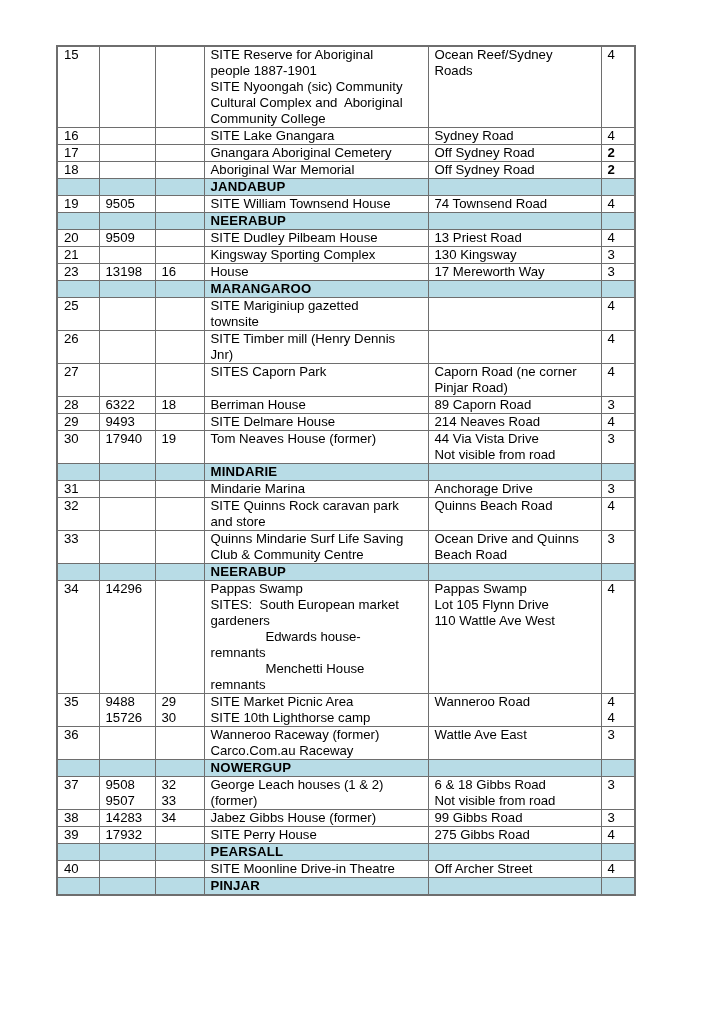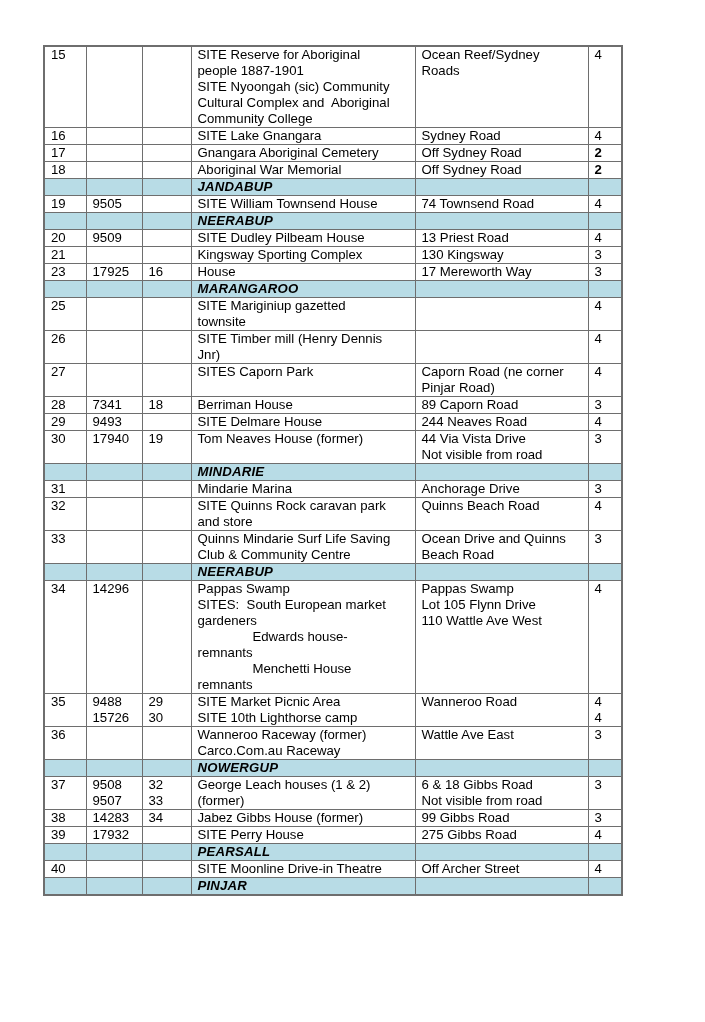--- a/index.html
+++ b/index.html
@@ -3,38 +3,38 @@
 <meta charset="utf-8">
 <style>
   html, body { margin: 0; padding: 0; }
   body {
     width: 705px; height: 1022px;
     background: var(--page-bg, #ffffff);
     color: var(--text-color, #000000);
     font-family: "Liberation Sans", sans-serif;
     overflow: hidden;
   }
-  .page { padding: 45px 0 0 43px; box-sizing: border-box; }
+  .page { padding: 45px 0 0 56px; box-sizing: border-box; }
   table.heritage {
     border-collapse: collapse;
     table-layout: fixed;
     width: 578px;
     border: 2px solid var(--border-color, #6e6e6e);
   }
   table.heritage td {
     border: 1px solid var(--border-color, #6e6e6e);
     vertical-align: top;
     font-size: 13.2px;
     line-height: 16px;
     padding: 0 3px 0 6px;
     white-space: pre-wrap;
     word-wrap: break-word;
     overflow: hidden;
   }
-  tr.section-row td { background: var(--section-bg, #b8dce6); height: 16px; font-style: italic; }
+  tr.section-row td { background: var(--section-bg, #b8dce6); height: 16px; }
   td.section-label { font-weight: bold; font-size: 13.4px; letter-spacing: 0.2px; }
   td.bold-cat { font-weight: bold; }
 </style>
 </head>
 <body>
 
 <div class="page">
   <table class="heritage">
     <colgroup>
       <col style="width:42px">
@@ -117,21 +117,21 @@
         <tr>
           <td class="c1">21</td>
           <td class="c2"></td>
           <td class="c3"></td>
           <td class="c4">Kingsway Sporting Complex</td>
           <td class="c5">130 Kingsway</td>
           <td class="c6">3</td>
         </tr>
         <tr>
           <td class="c1">23</td>
-          <td class="c2">17925</td>
+          <td class="c2">13198</td>
           <td class="c3">16</td>
           <td class="c4">House</td>
           <td class="c5">17 Mereworth Way</td>
           <td class="c6">3</td>
         </tr>
         <tr class="section-row">
           <td class="c1"></td>
           <td class="c2"></td>
           <td class="c3"></td>
           <td class="c4 section-label">MARANGAROO</td>
@@ -160,32 +160,32 @@
           <td class="c1">27</td>
           <td class="c2"></td>
           <td class="c3"></td>
           <td class="c4">SITES Caporn Park</td>
           <td class="c5">Caporn Road (ne corner
 Pinjar Road)</td>
           <td class="c6">4</td>
         </tr>
         <tr>
           <td class="c1">28</td>
-          <td class="c2">7341</td>
+          <td class="c2">6322</td>
           <td class="c3">18</td>
           <td class="c4">Berriman House</td>
           <td class="c5">89 Caporn Road</td>
           <td class="c6">3</td>
         </tr>
         <tr>
           <td class="c1">29</td>
           <td class="c2">9493</td>
           <td class="c3"></td>
           <td class="c4">SITE Delmare House</td>
-          <td class="c5">244 Neaves Road</td>
+          <td class="c5">214 Neaves Road</td>
           <td class="c6">4</td>
         </tr>
         <tr>
           <td class="c1">30</td>
           <td class="c2">17940</td>
           <td class="c3">19</td>
           <td class="c4">Tom Neaves House (former)</td>
           <td class="c5">44 Via Vista Drive
 Not visible from road</td>
           <td class="c6">3</td>

